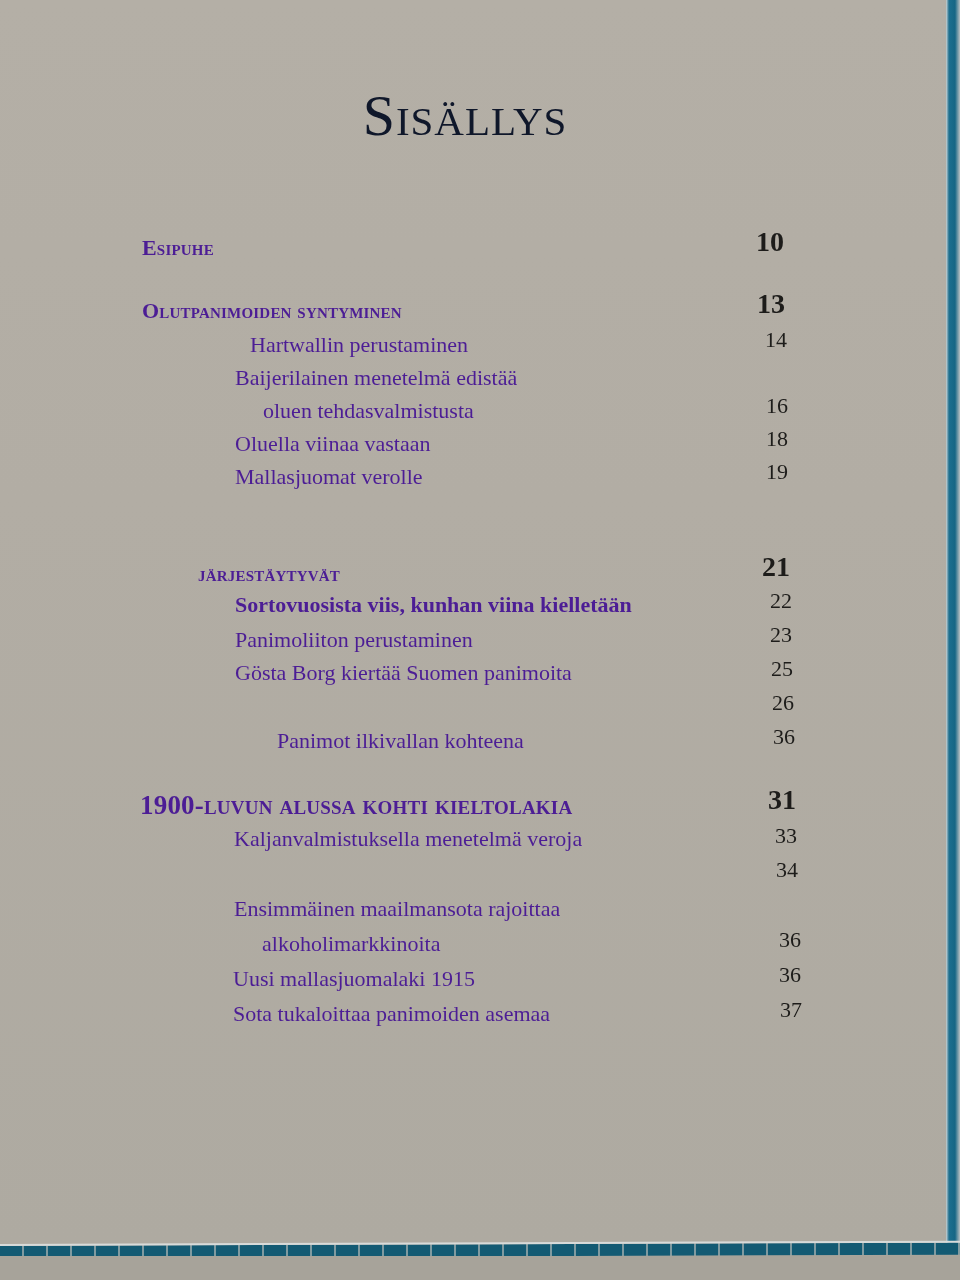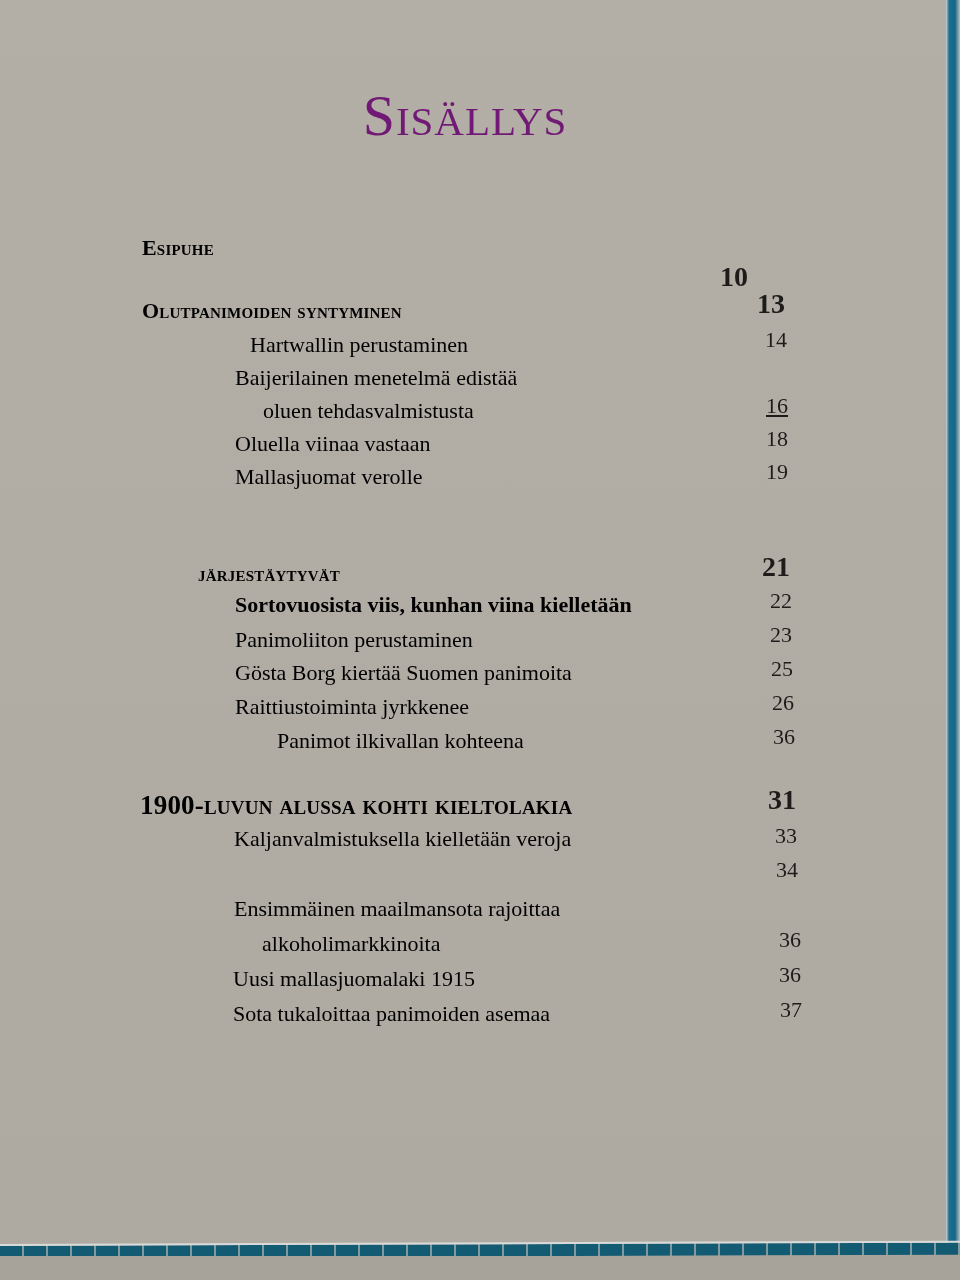--- a/index.html
+++ b/index.html
@@ -21,25 +21,25 @@
     transform: rotate(-0.2deg); transform-origin: left center;
     background: repeating-linear-gradient(90deg, #135a73 0px, #135a73 22px, #7f9aa0 22px, #7f9aa0 24px);
     border-top: 2px solid #d8dbda;
   }
   .below {
     position: absolute; left: 0; top: 1256px; width: 960px; height: 24px;
     background: #a7a39a;
   }
   .title {
     position: absolute; left: 0; width: 930px; top: 82px;
-    text-align: center; font-size: 58px; color: #701a75; letter-spacing: 1px;
+    text-align: center; font-size: 58px; color: #0f172a; letter-spacing: 1px;
     font-variant: small-caps;
   }
   .toc { position: absolute; left: 0; top: 0; width: 946px; height: 1240px; }
-  .row { position: absolute; color: #000000; white-space: nowrap; }
+  .row { position: absolute; color: #4c1d95; white-space: nowrap; }
   .chapter {
     font-weight: bold; font-variant: small-caps; font-size: 22px; letter-spacing: 0.2px;
   }
   .section { font-size: 22px; }
   .num { position: absolute; text-align: right; color: #1d1c1a; }
   .num.big { font-weight: bold; font-size: 28px; }
   .num.small { font-size: 22px; }
 </style>
 </head>
 <body>
@@ -47,62 +47,61 @@
 <div class="page"></div>
 <div class="spine-right"></div>
 <div class="bottom-strip"></div>
 <div class="below"></div>
 
 <div class="title">Sisällys</div>
 
 <div class="toc">
 
   <div class="row chapter" style="left:142px; top:235px;">Esipuhe</div>
-  <div class="num big" style="left:684px; width:64px; top:226px;margin-top:35px;">10</div>
+  <div class="num big" style="left:720px; width:64px; top:226px;">10</div>
 
   <div class="row chapter" style="left:142px; top:298px;">Olutpanimoiden syntyminen</div>
   <div class="num big" style="left:720px; width:65px; top:288px;">13</div>
 
   <div class="row section" style="left:250px; top:332px;">Hartwallin perustaminen</div>
   <div class="num small" style="left:720px; width:67px; top:327px;">14</div>
 
   <div class="row section" style="left:235px; top:365px;">Baijerilainen menetelmä edistää</div>
   <div class="row section" style="left:263px; top:398px;">oluen tehdasvalmistusta</div>
-  <div class="num small" style="left:720px; width:68px; top:393px;text-decoration:underline;">16</div>
+  <div class="num small" style="left:720px; width:68px; top:393px;">16</div>
 
   <div class="row section" style="left:235px; top:431px;">Oluella viinaa vastaan</div>
   <div class="num small" style="left:720px; width:68px; top:426px;">18</div>
 
   <div class="row section" style="left:235px; top:464px;">Mallasjuomat verolle</div>
   <div class="num small" style="left:720px; width:68px; top:459px;">19</div>
 
   <div class="row chapter" style="left:198px; top:561px;">järjestäytyvät</div>
   <div class="num big" style="left:720px; width:70px; top:551px;">21</div>
 
   <div class="row section" style="left:235px; top:592px;font-weight:bold;">Sortovuosista viis, kunhan viina kielletään</div>
   <div class="num small" style="left:720px; width:72px; top:588px;">22</div>
 
   <div class="row section" style="left:235px; top:627px;">Panimoliiton perustaminen</div>
   <div class="num small" style="left:720px; width:72px; top:622px;">23</div>
 
   <div class="row section" style="left:235px; top:660px;">Gösta Borg kiertää Suomen panimoita</div>
   <div class="num small" style="left:720px; width:73px; top:656px;">25</div>
 
-  <div class="row section" style="left:235px; top:694px;">Raittiustoiminta jyrkkenee</div>
   <div class="num small" style="left:720px; width:74px; top:690px;">26</div>
 
   <div class="row section" style="left:249px; top:728px;margin-left:28px;">Panimot ilkivallan kohteena</div>
   <div class="num small" style="left:720px; width:75px; top:724px;">36</div>
 
   <div class="row chapter" style="left:140px; top:790px; font-size:23px;">
     <span style="font-size:27px;">1900-luvun alussa kohti kieltolakia</span>
   </div>
   <div class="num big" style="left:720px; width:76px; top:784px;">31</div>
 
-  <div class="row section" style="left:234px; top:826px;">Kaljanvalmistuksella kielletään veroja</div>
+  <div class="row section" style="left:234px; top:826px;">Kaljanvalmistuksella menetelmä veroja</div>
   <div class="num small" style="left:720px; width:77px; top:823px;">33</div>
 
   <div class="num small" style="left:720px; width:78px; top:857px;">34</div>
 
   <div class="row section" style="left:234px; top:896px;">Ensimmäinen maailmansota rajoittaa</div>
   <div class="row section" style="left:262px; top:931px;">alkoholimarkkinoita</div>
   <div class="num small" style="left:720px; width:81px; top:927px;">36</div>
 
   <div class="row section" style="left:233px; top:966px;">Uusi mallasjuomalaki 1915</div>
   <div class="num small" style="left:720px; width:81px; top:962px;">36</div>

